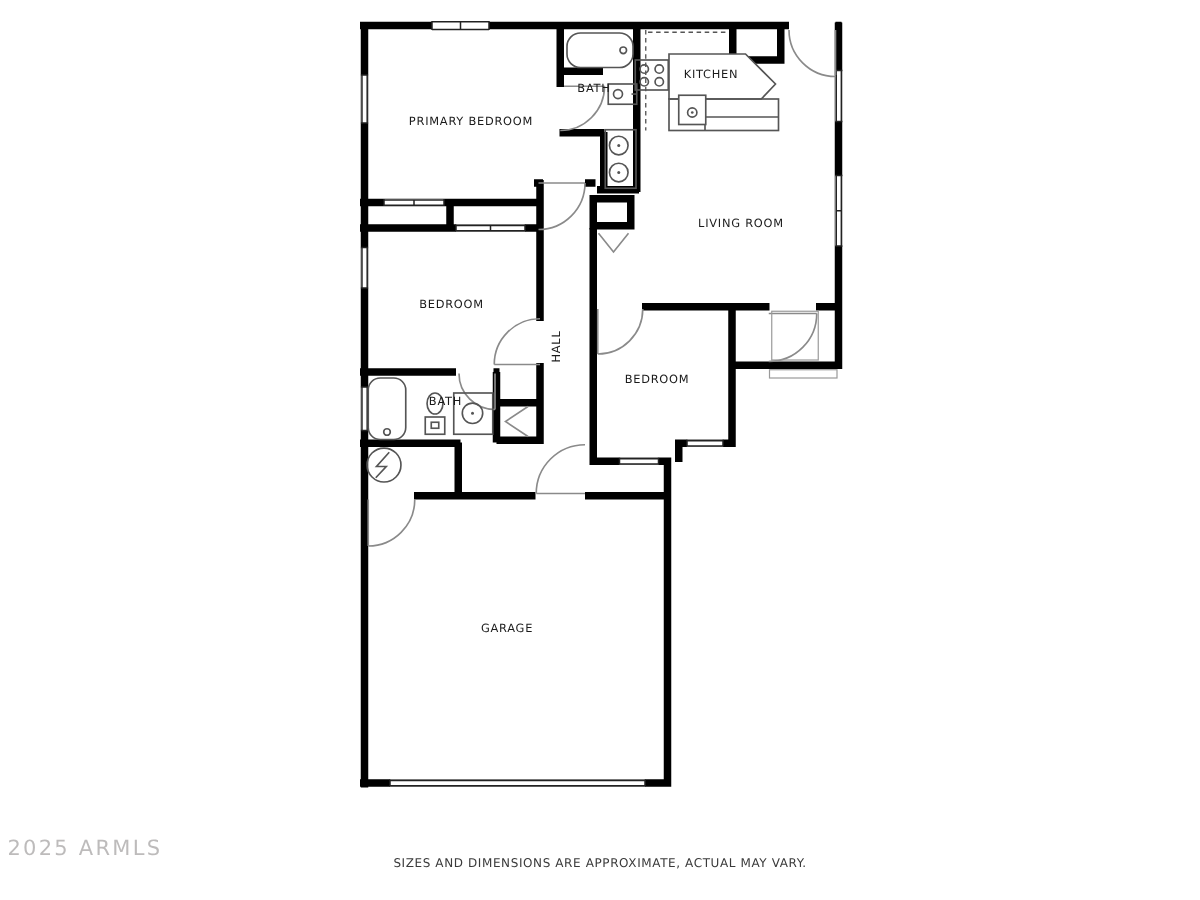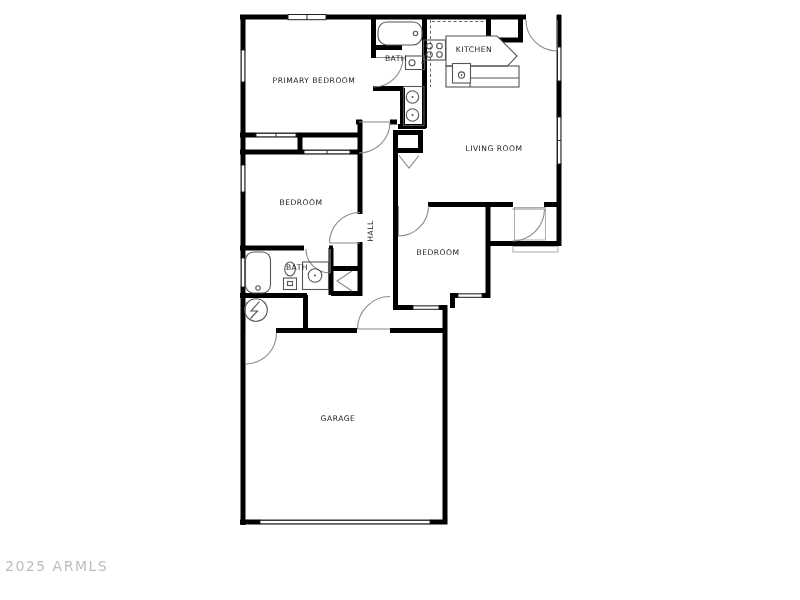--- a/index.html
+++ b/index.html
@@ -236,13 +236,14 @@
       <text class="lbl" x="494" y="151">LIVING ROOM</text>
       <text class="lbl" x="301" y="205">BEDROOM</text>
       <text class="lbl" x="373" y="231" transform="rotate(-90 373 231)">HALL</text>
       <text class="lbl" x="438" y="255">BEDROOM</text>
       <text class="lbl" x="297" y="270">BATH</text>
       <text class="lbl" x="338" y="421">GARAGE</text>
     </g>
   </svg>
 
   <div class="watermark">2025 ARMLS</div>
+  <div class="disclaimer">SIZES AND DIMENSIONS ARE APPROXIMATE, ACTUAL MAY VARY.</div>
 </div>
 
 </body></html>

